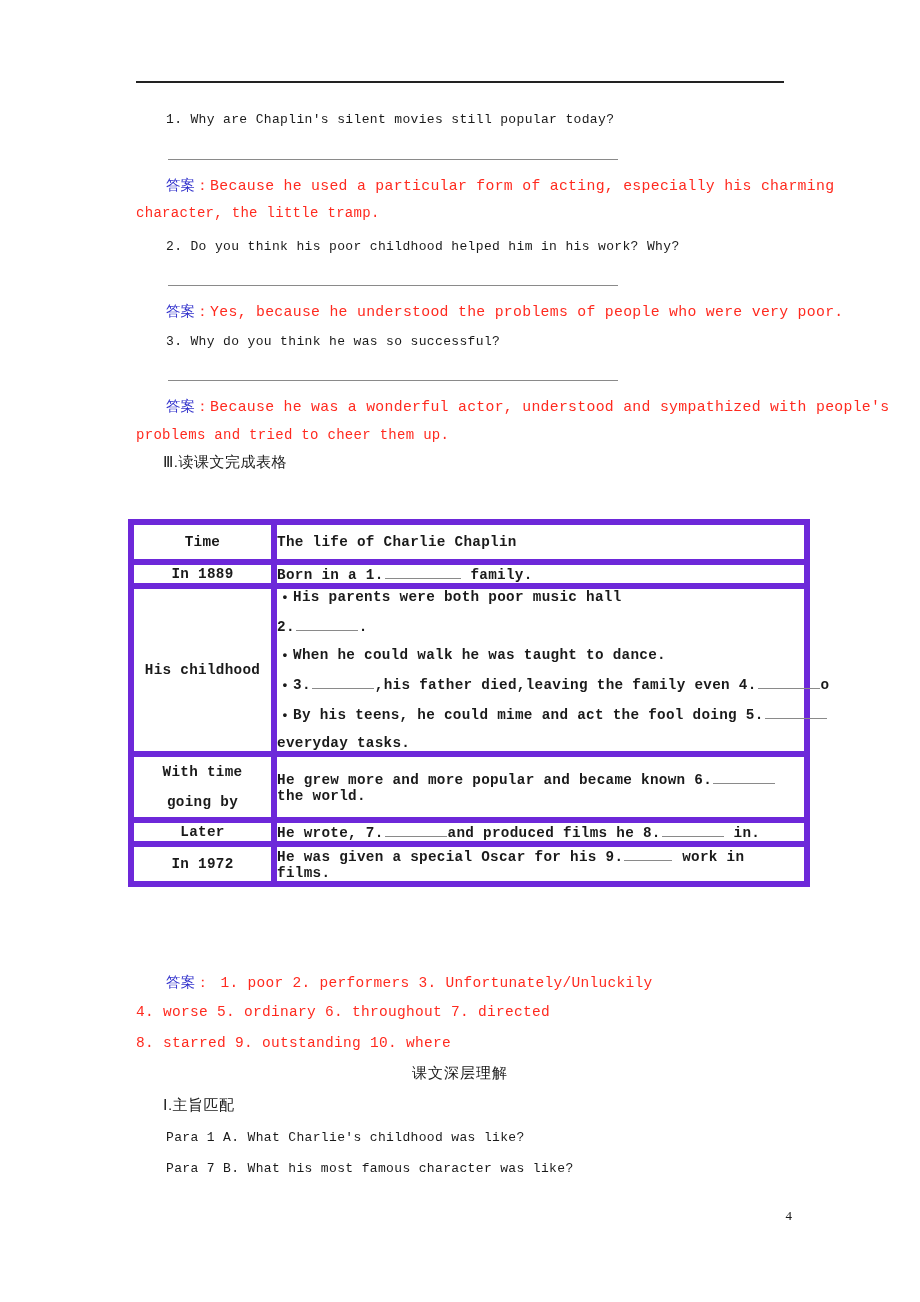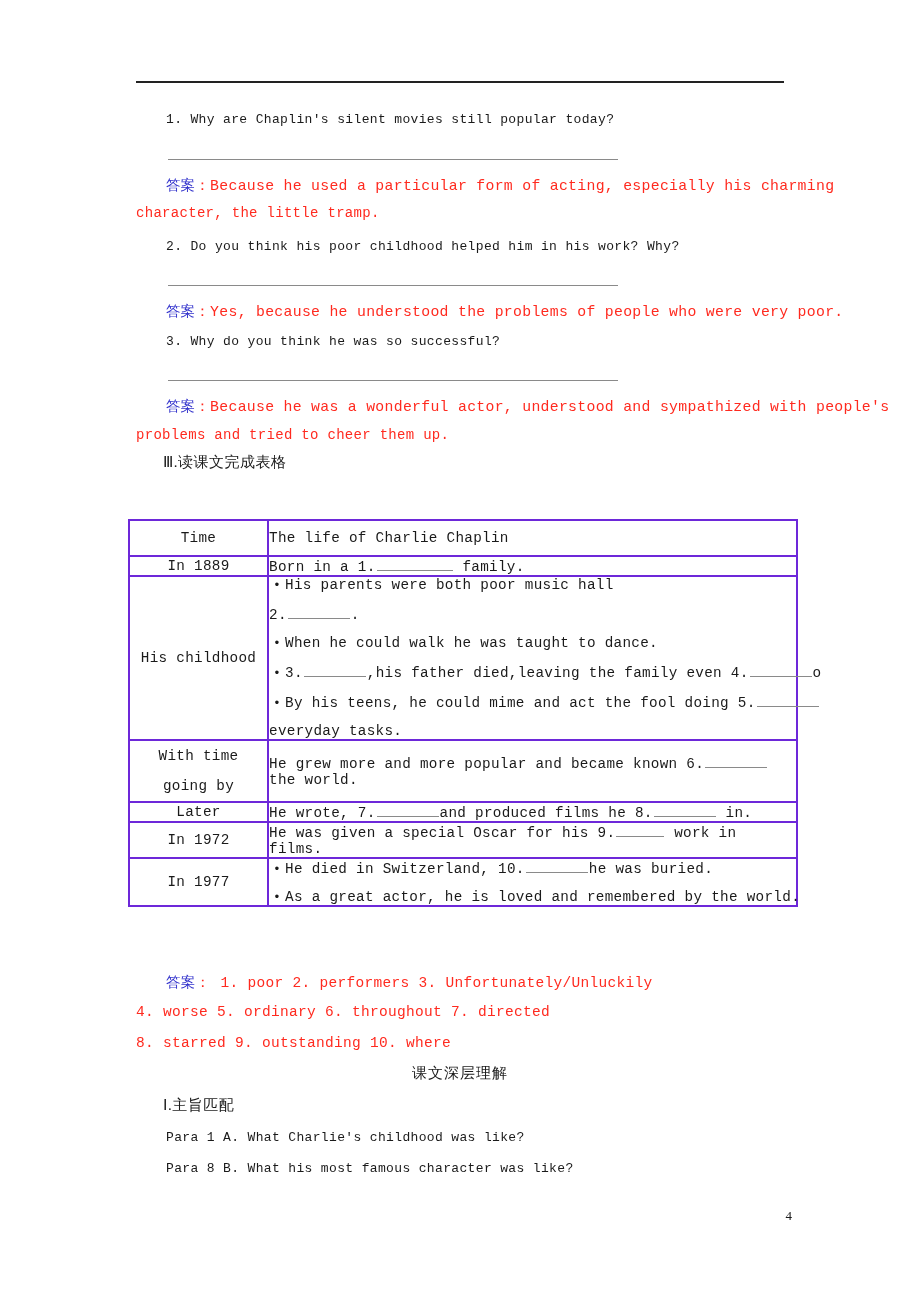--- a/index.html
+++ b/index.html
@@ -64,21 +64,21 @@
   .ans-cont {
     position: absolute;
     font-size: 14px;
     letter-spacing: 0.3px;
     white-space: nowrap;
     color: #ff2a1f;
     font-family: Liberation Mono, monospace;
   }
   .cn-heading {
     position: absolute;
-    font-family: Liberation Serif, serif;
+    font-family: Liberation Sans, sans-serif;
     font-size: 15px;
     color: #1a1a1a;
     white-space: nowrap;
     letter-spacing: 0.5px;
   }
 
   
   .tbl-wrap {
     position: absolute;
     left: 128px;
@@ -86,24 +86,25 @@
     width: 664px;
   }
   table.life {
     border-collapse: collapse;
     width: 664px;
     table-layout: fixed;
     font-size: 14.3px;
     color: #1a1a1a;
   }
   table.life td {
-    border: 2px solid #6d28d9;
+    border: 6px solid #6d28d9;
     padding: 0;
     vertical-align: middle;
     letter-spacing: 0.3px;
+    font-weight: bold;
   }
   td.col-time {
     width: 137px;
     text-align: center;
   }
   td.col-life {
     width: 527px;
     padding-left: 8px;
     padding-right: 2px;
   }
@@ -233,35 +234,28 @@
           </td>
         </tr>
 
         <tr>
           <td class="col-time cell-pad-h">In 1972</td>
           <td class="col-life cell-pad-r">
             <span>He was given a special Oscar for his 9.</span><span class="blank b-sm"></span><span> work in films.</span>
           </td>
         </tr>
 
-        <tr>
-          <td class="col-time cell-pad-h">In 1977</td>
-          <td class="col-life cell-multi">
-            <div class="bl"><span class="bullet"></span><span>He died in Switzerland, 10.</span><span class="blank b-md"></span><span>he was buried.</span></div>
-            <div class="bl"><span class="bullet"></span><span>As a great actor, he is loved and remembered by the world.</span></div>
-          </td>
-        </tr>
       </tbody>
     </table>
   </div>
 
   <div class="key-line" style="left:166px; top:973px;"><span class="lbl">答案</span><span>：</span><span class="sp"></span><span>1. poor   2. performers   3. Unfortunately/Unluckily</span></div>
   <div class="key-line" style="left:136px; top:1004px;">4. worse   5. ordinary   6. throughout   7. directed</div>
   <div class="key-line" style="left:136px; top:1035px;">8. starred   9. outstanding   10. where</div>
 
   <div class="center-heading" style="top:1064px;font-family:Liberation Serif, serif;">课文深层理解</div>
   <div class="cn-heading" style="left:163px; top:1096px;">Ⅰ.主旨匹配</div>
   <div class="q-line" style="left:166px; top:1130px;">Para 1  A. What Charlie's childhood was like?</div>
-  <div class="q-line" style="left:166px; top:1161px;">Para 8  B. What his most famous character was like?</div>
+  <div class="q-line" style="left:166px; top:1161px;">Para 7  B. What his most famous character was like?</div>
 
   <div class="page-no">4</div>
 
 </div>
 
 </body></html>

